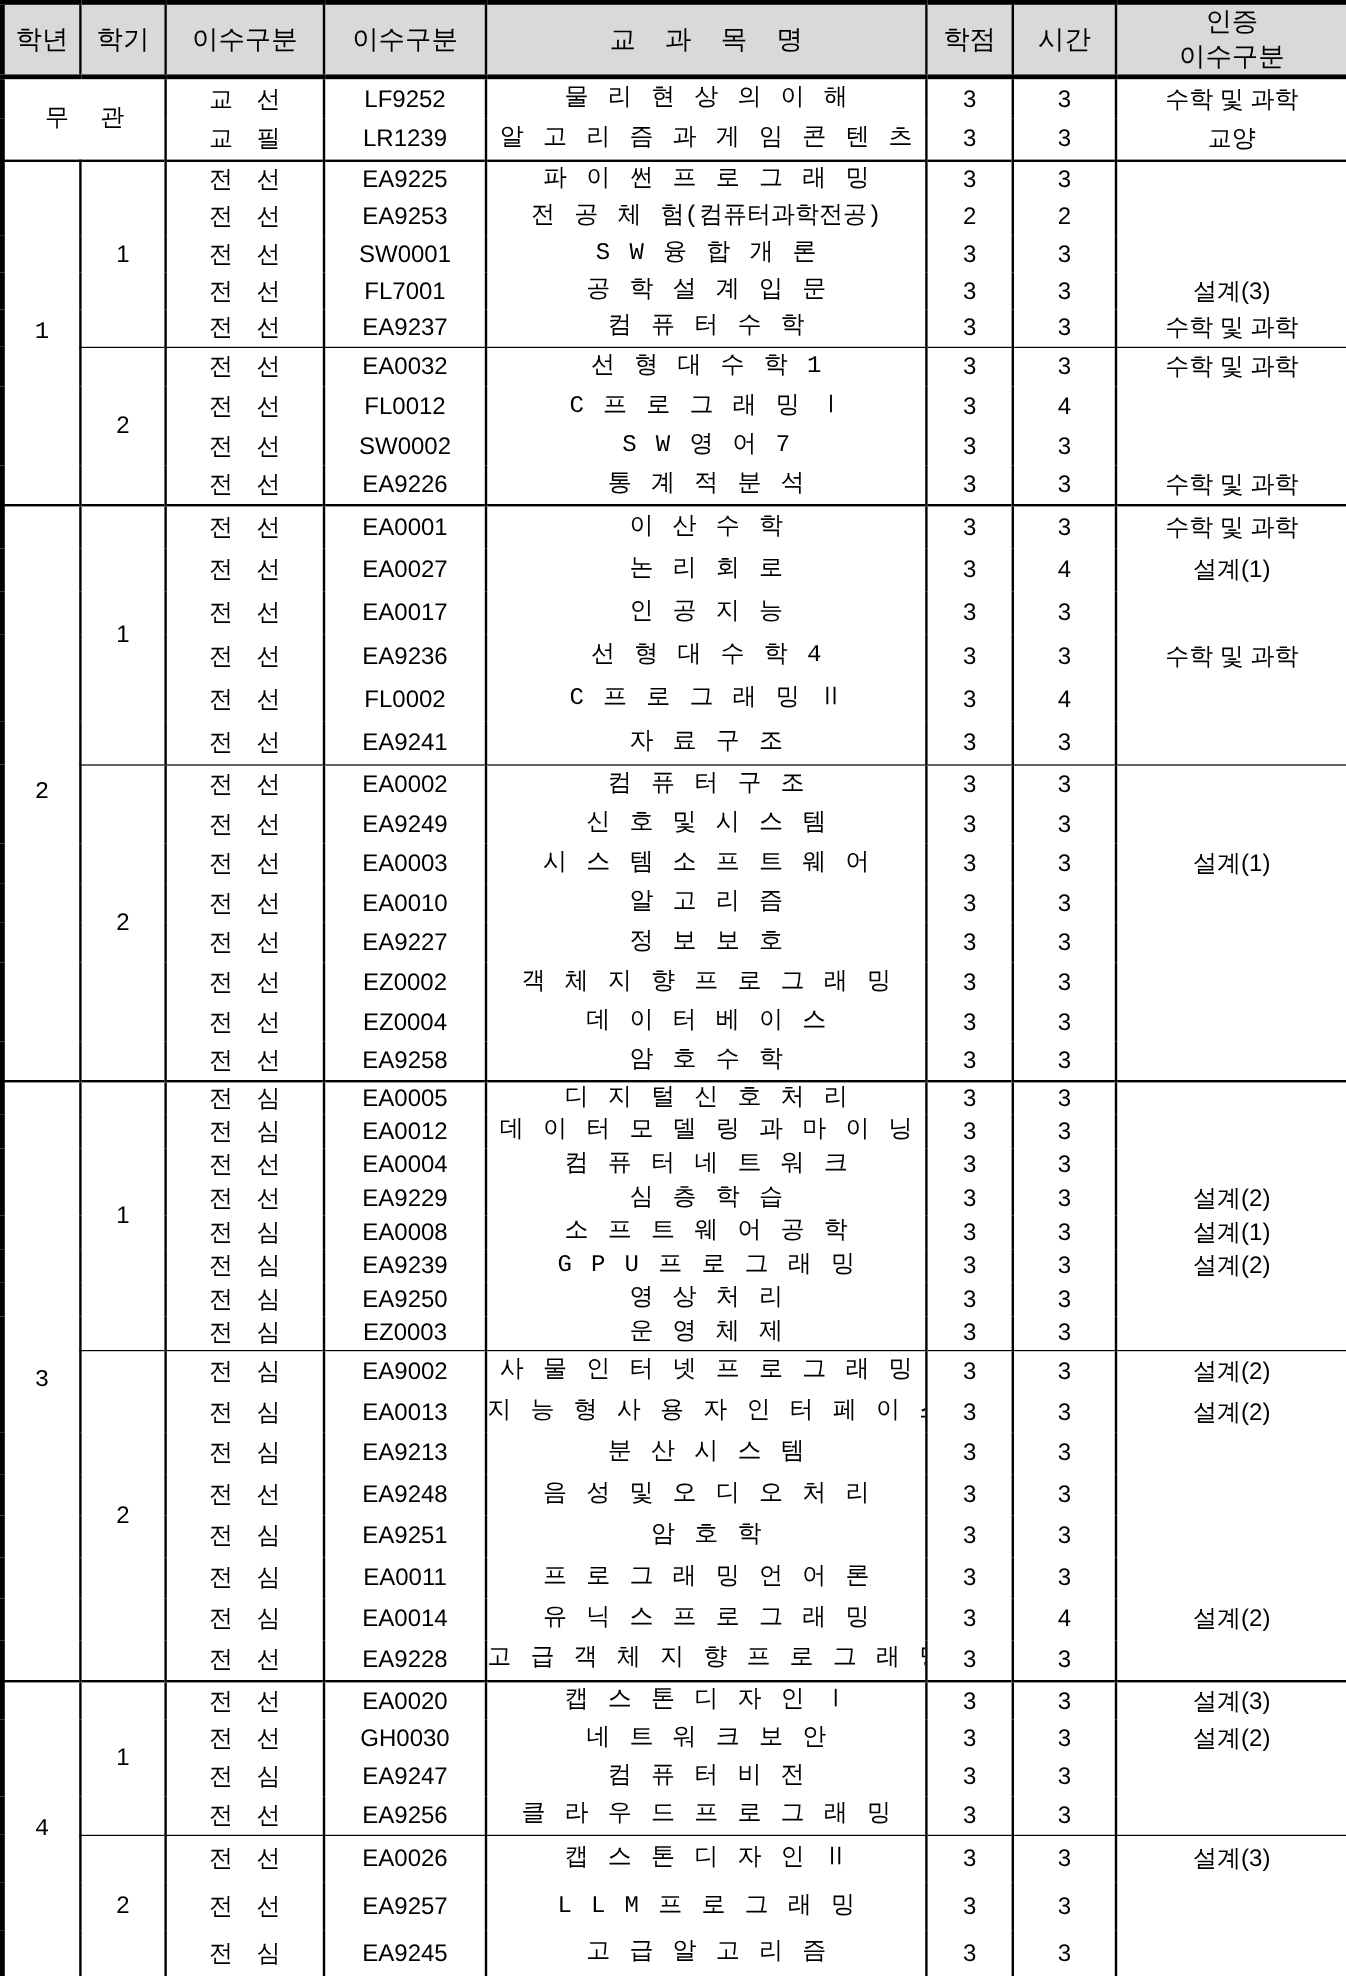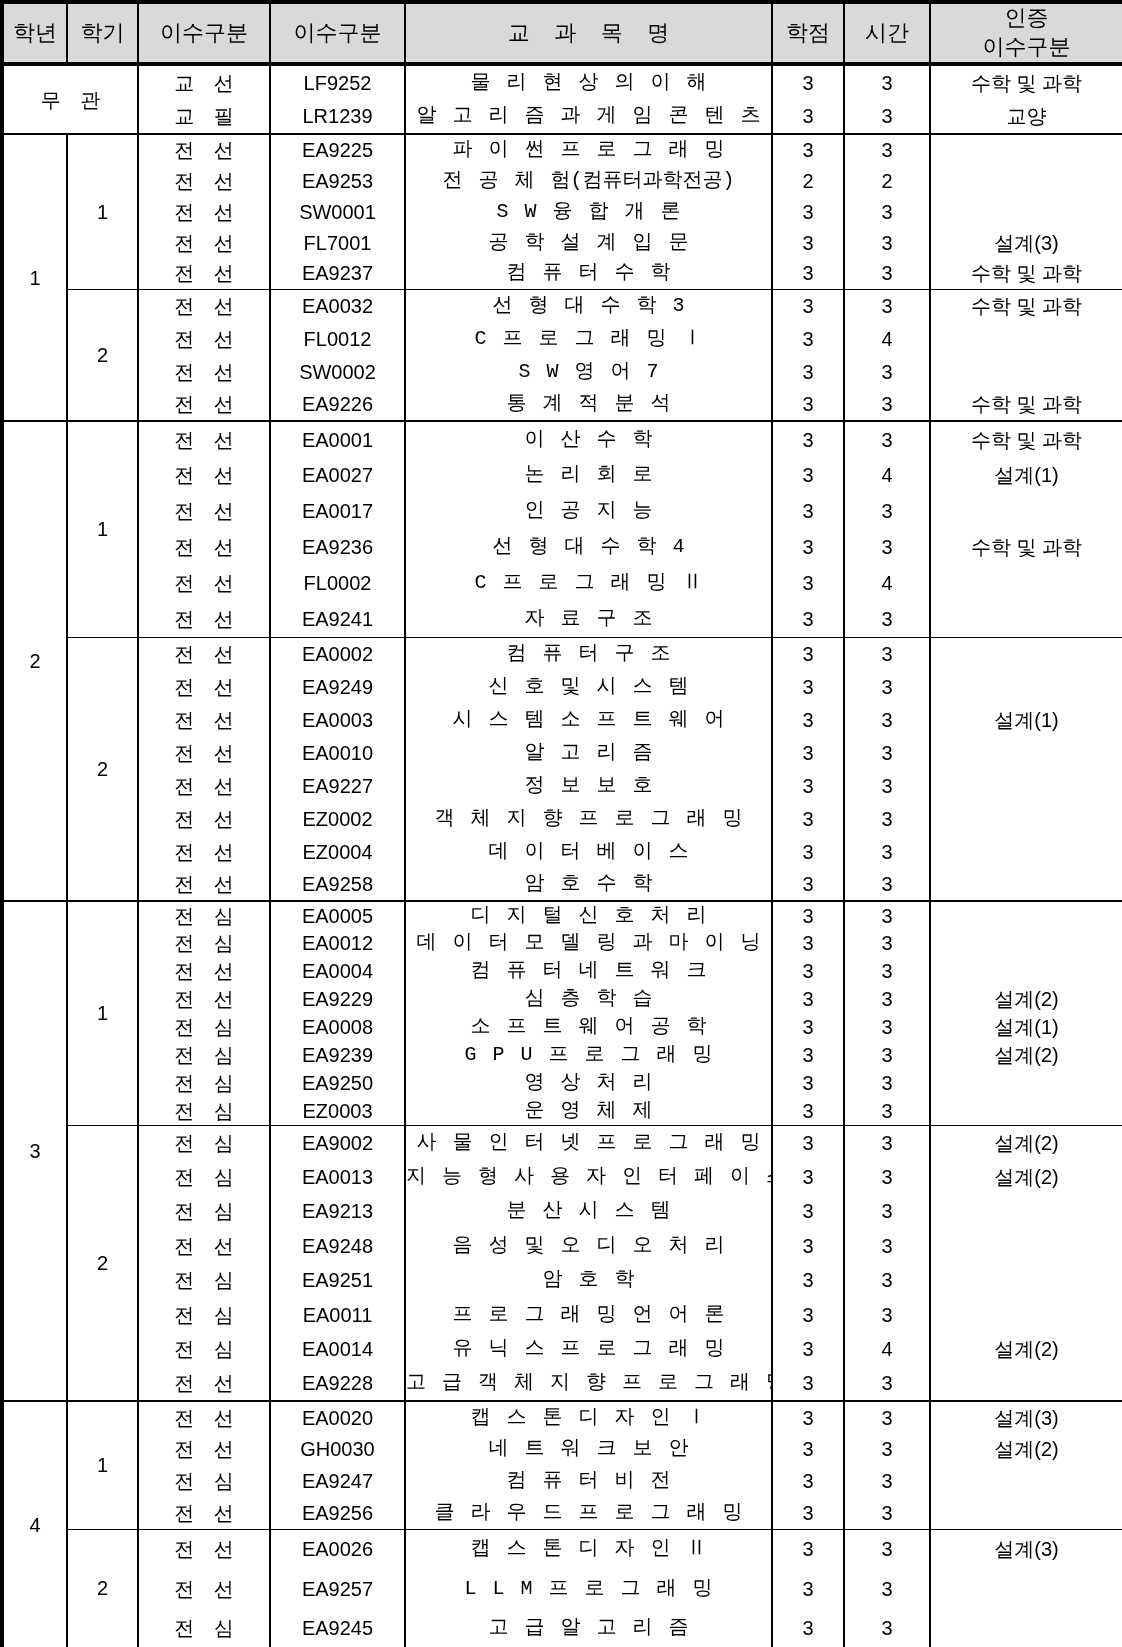--- a/index.html
+++ b/index.html
@@ -39,21 +39,21 @@
   }
   tbody td {
     font-size: 20px;
     line-height: 1.1;
   }
   
   tr.year-start > td { border-top: 2px solid #000000; }
   
   tr.sem-start  > td { border-top: 1px solid #000000; }
 
-  td.year-cell      { word-spacing: 14px; }
+  td.year-cell      { word-spacing: 14px; font-family: Liberation Mono, monospace; }
   td.semester-cell  { }
   td.category-cell  { word-spacing: 14px; }
   td.code-cell      { }
   td.title-cell     { word-spacing: 4px; font-family: Liberation Mono, monospace; }
   td.credits-cell, td.hours-cell { }
   td.cert-cell      { }
 
   
   tr.sec-0 { height: 35px;   }
   tr.sec-1 { height: 31px;   }
@@ -149,21 +149,21 @@
         <td class="code-cell">EA9237</td>
         <td class="title-cell">컴 퓨 터 수 학</td>
         <td class="credits-cell">3</td>
         <td class="hours-cell">3</td>
         <td class="cert-cell">수학 및 과학</td>
       </tr>
       <tr class="sec-2 sem-start">
         <td class="semester-cell" rowspan="4">2</td>
         <td class="category-cell">전 선</td>
         <td class="code-cell">EA0032</td>
-        <td class="title-cell">선 형 대 수 학 3</td>
+        <td class="title-cell">선 형 대 수 학 1</td>
         <td class="credits-cell">3</td>
         <td class="hours-cell">3</td>
         <td class="cert-cell">수학 및 과학</td>
       </tr>
       <tr class="sec-2">
         <td class="category-cell">전 선</td>
         <td class="code-cell">FL0012</td>
         <td class="title-cell">C 프 로 그 래 밍 Ⅰ</td>
         <td class="credits-cell">3</td>
         <td class="hours-cell">4</td>

